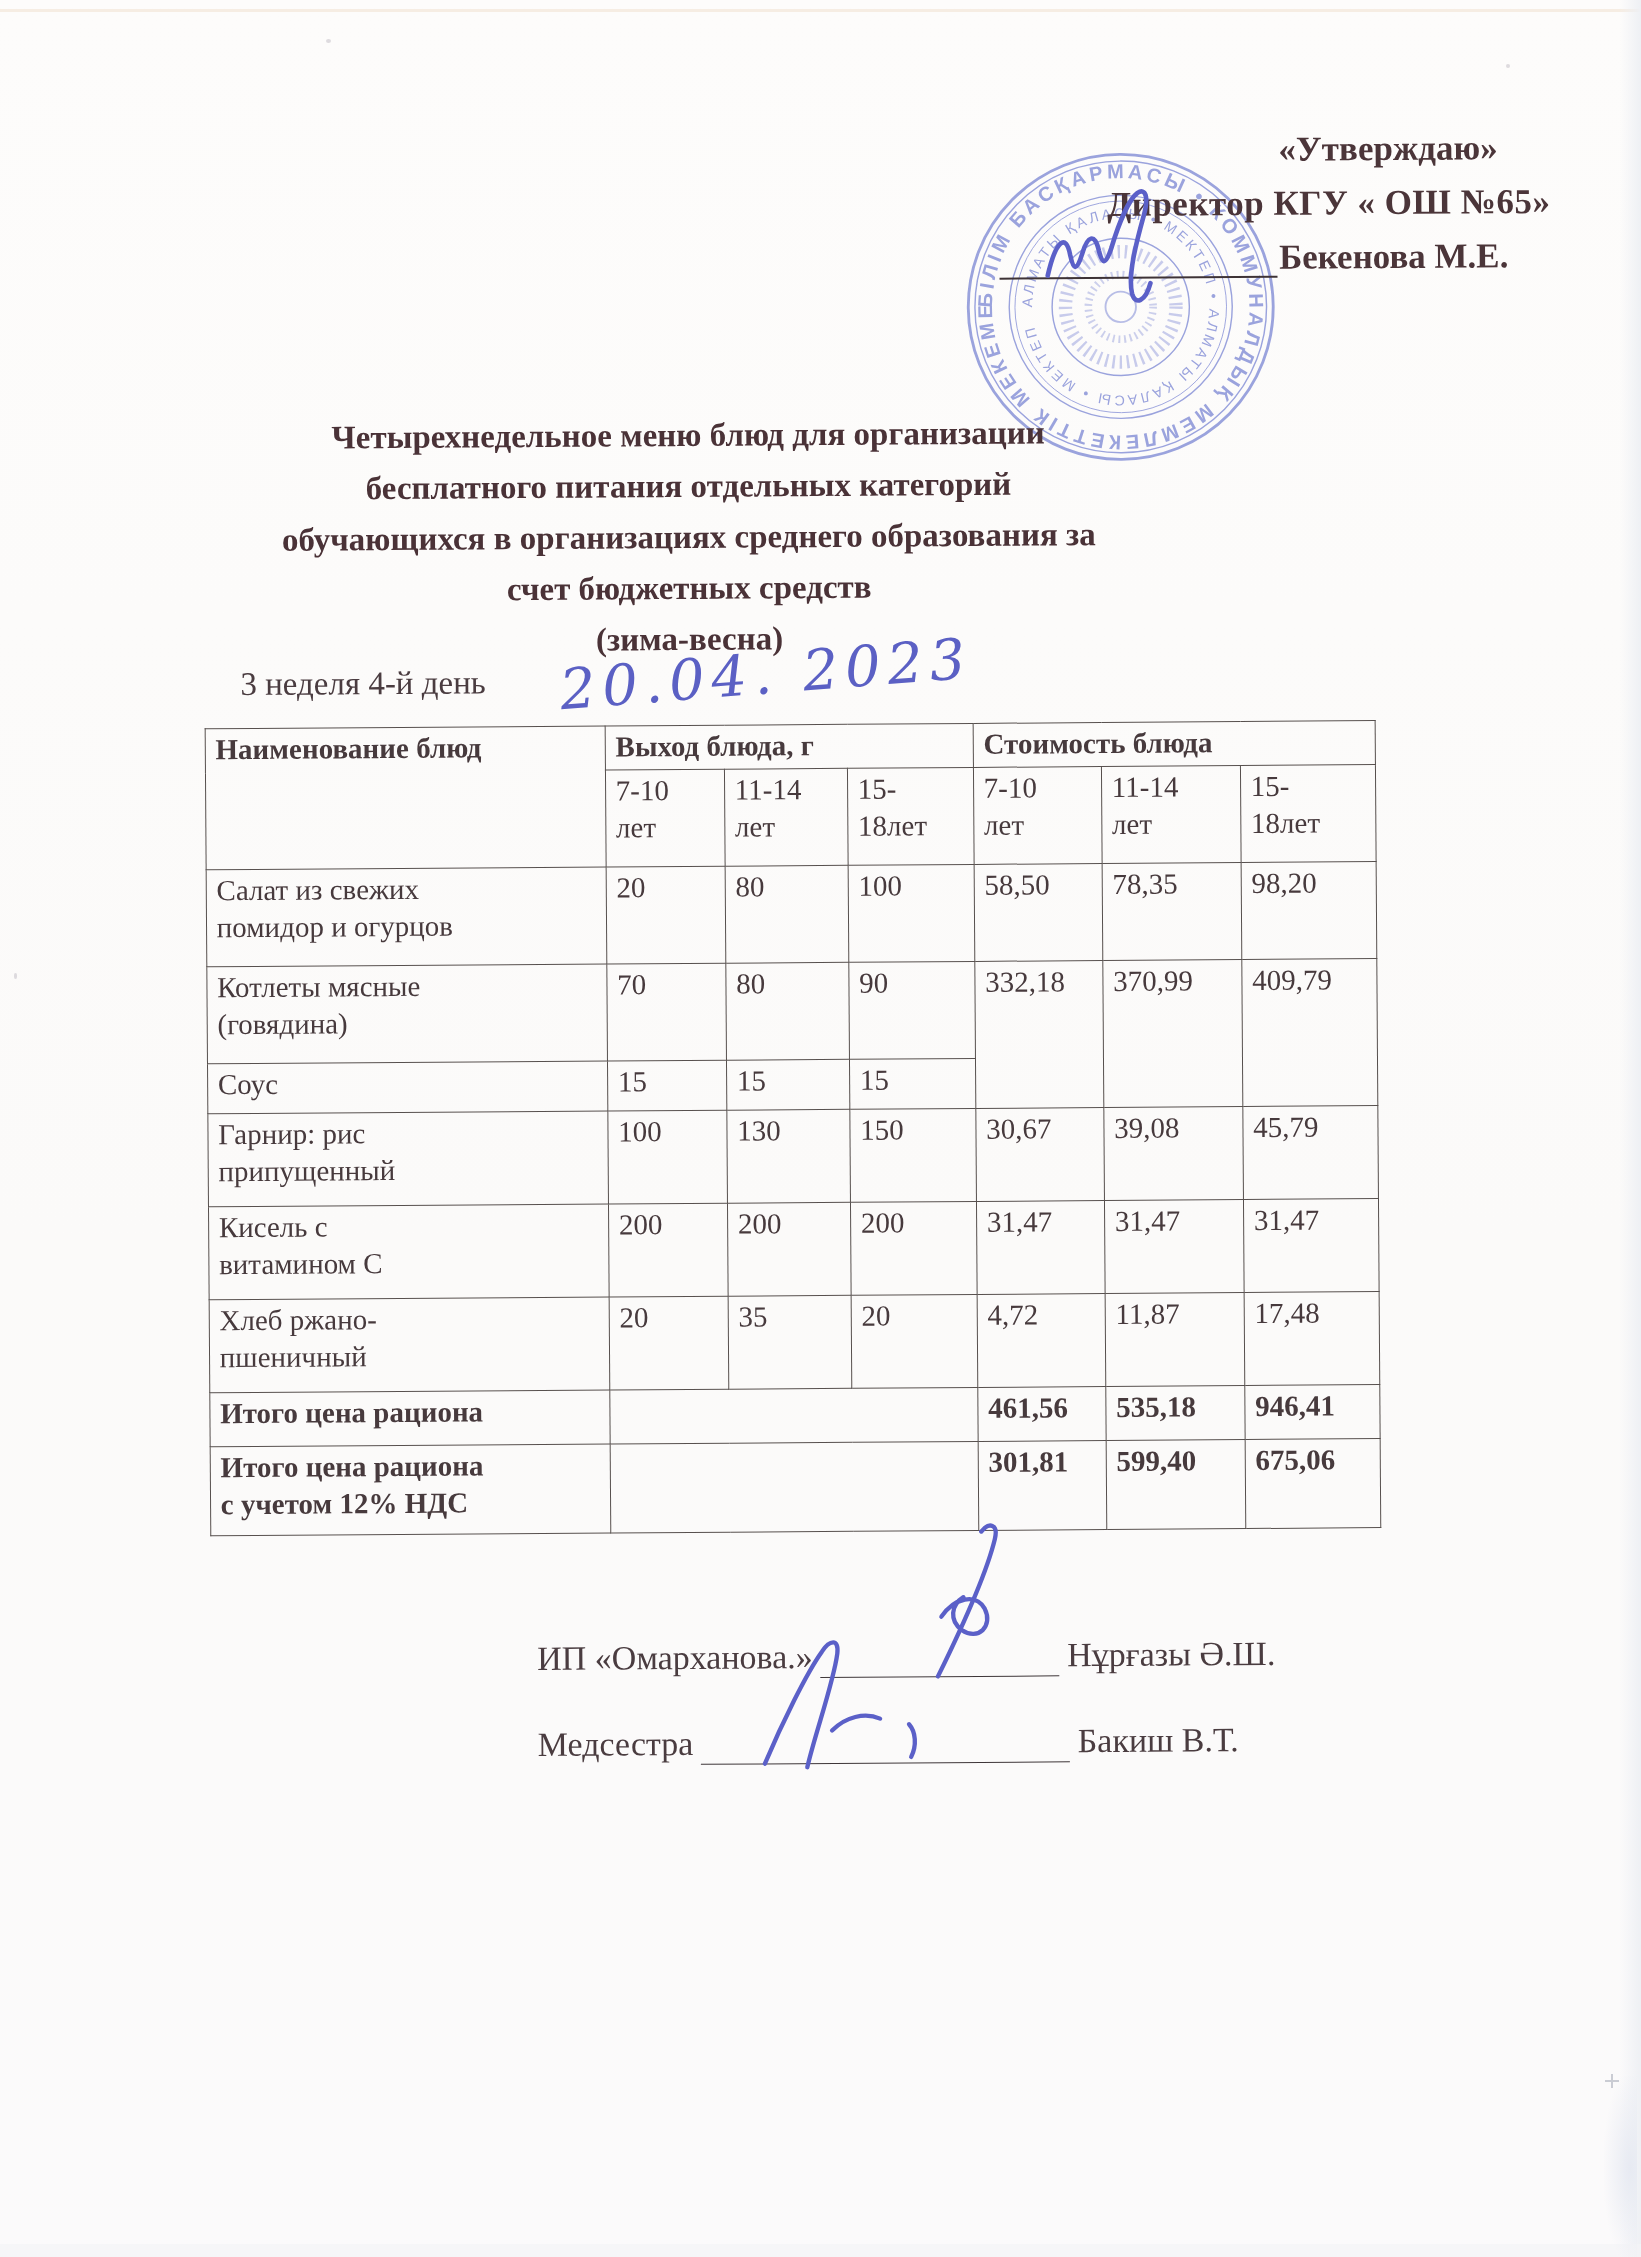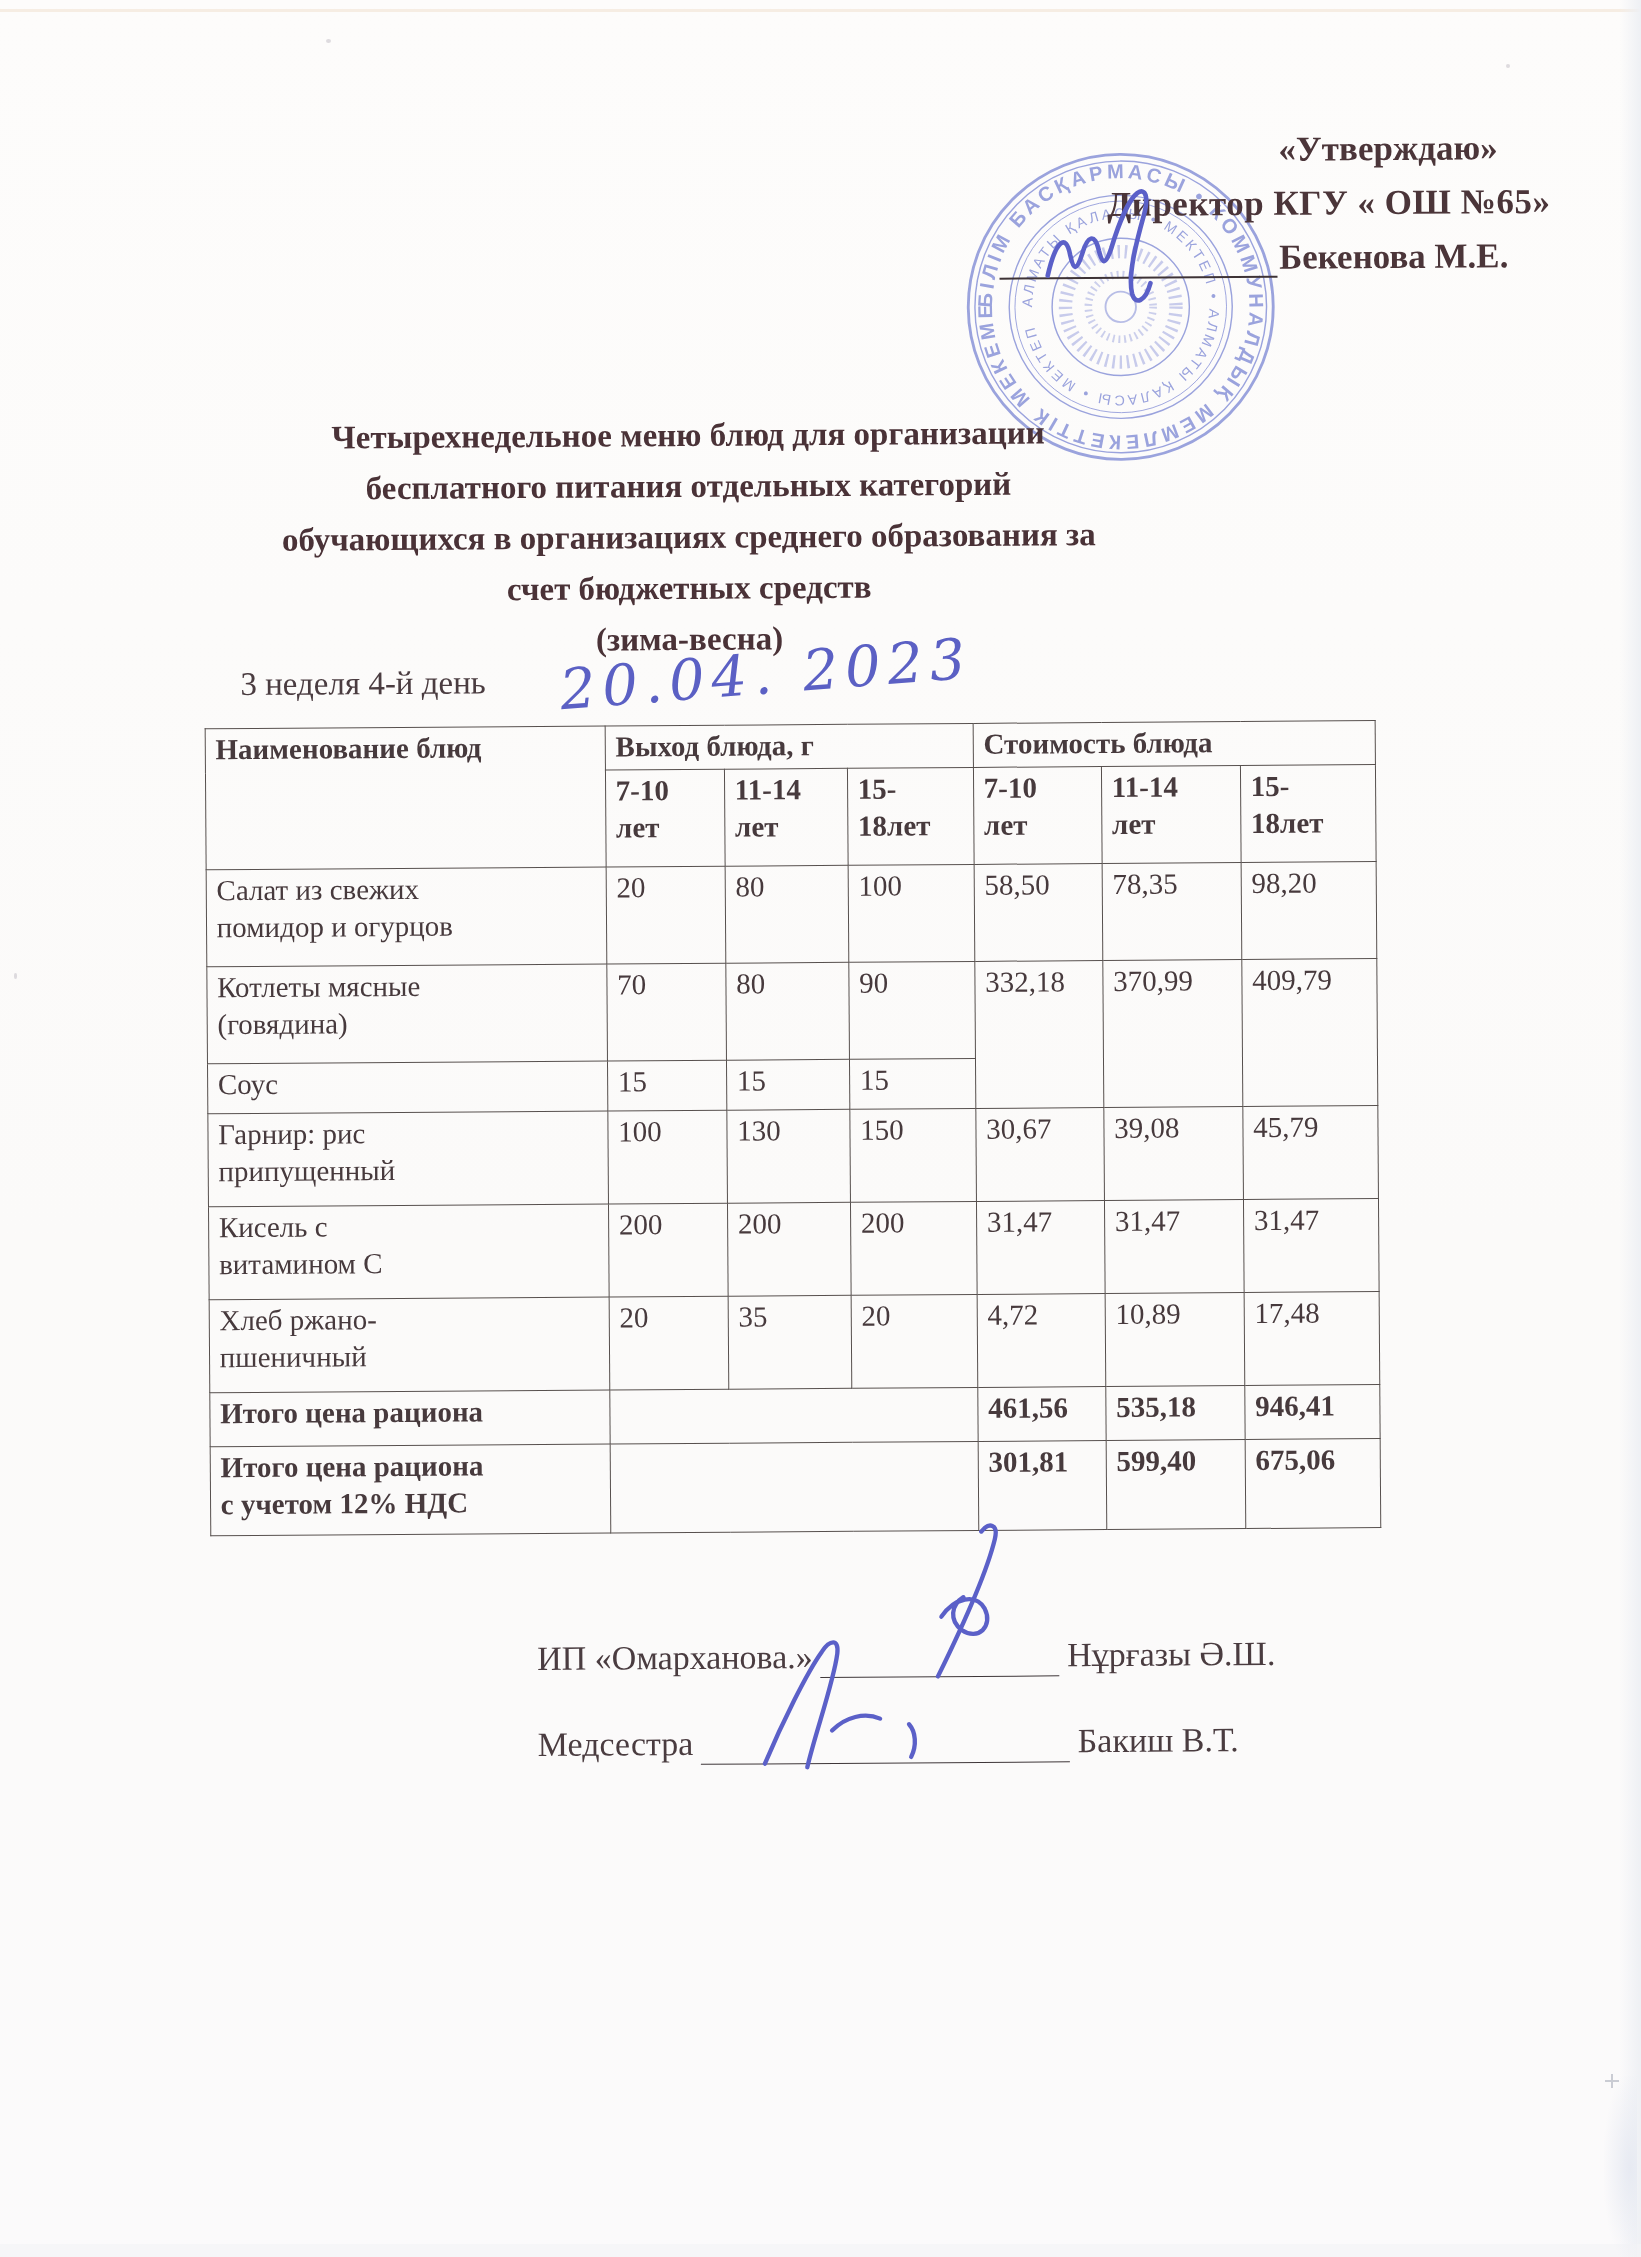--- a/index.html
+++ b/index.html
@@ -65,21 +65,21 @@
     padding:1.9px 9.7px 3.9px 9.7px;
     font-size:29px; line-height:37px;
     text-align:left; vertical-align:top;
     white-space:pre-line; color:#473a3d;
   }
   tr.h1 { height:44px; } tr.h2 { height:97px; }
   tr.r2line { height:97px; } tr.r1line { height:50px; }
   tr.rmid { height:93px; } tr.t1 { height:54px; } tr.t2 { height:89px; }
   .name-th { vertical-align:middle; font-weight:bold; font-size:30px; }
   .group-th { font-weight:bold; font-size:30px; vertical-align:top; }
-  .age-th { font-weight:bold; text-align:center; line-height:50px; vertical-align:top; }
+  .age-th { font-weight:normal; text-align:center; line-height:50px; vertical-align:top; }
   td.num { padding-left:12.6px; }
   tr.total td { font-weight:bold; }
 
   
   .footer-sigs { position:absolute; top:1636px; left:533px; z-index:2; }
   .fsig-row { display:flex; align-items:flex-end; margin-bottom:44px; position:relative; }
   .fsig-label, .fsig-name { font-size:34px; line-height:42px; color:#4a3c40; }
   .fsig-line { border-bottom:1.9px solid #3e3639; height:41px; margin:0 7.7px; position:relative; }
   .fsig-line.w1 { width:239px; } .fsig-line.w2 { width:369px; }
   .fsig-svg { position:absolute; bottom:-7.7px; left:29px; overflow:visible; }
@@ -222,21 +222,21 @@
             <td class="num">31,47</td>
           </tr>
 
           <tr class="rmid">
             <td>Хлеб ржано-
 пшеничный</td>
             <td class="num">20</td>
             <td class="num">35</td>
             <td class="num">20</td>
             <td class="num">4,72</td>
-            <td class="num">10,89</td>
+            <td class="num">11,87</td>
             <td class="num">17,48</td>
           </tr>
 
           <tr class="t1 total">
             <td>Итого цена рациона</td>
             <td colspan="3"></td>
             <td class="num">461,56</td>
             <td class="num">535,18</td>
             <td class="num">946,41</td>
           </tr>

